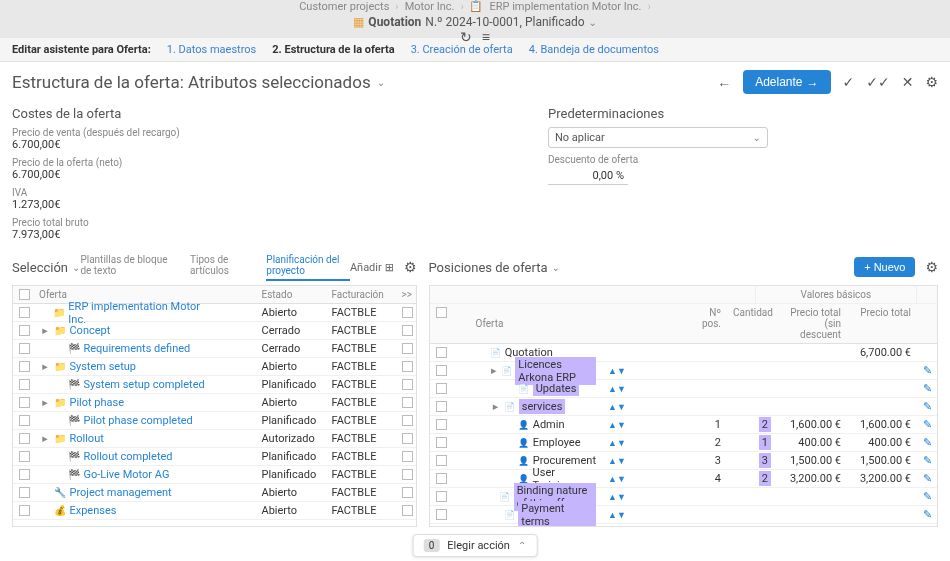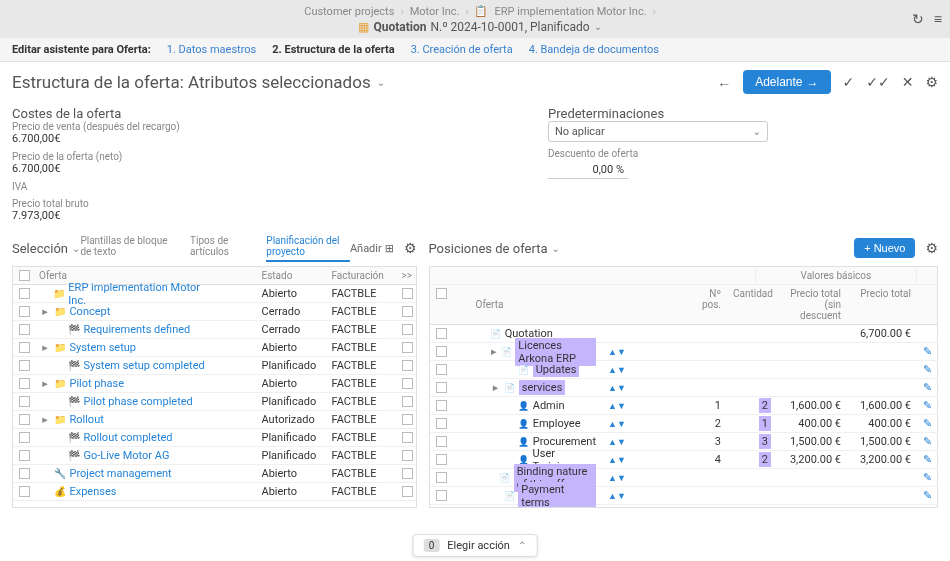--- a/index.html
+++ b/index.html
@@ -1,34 +1,34 @@
 <!DOCTYPE html>
 <html><head>
 <meta charset="utf-8">
 <style>
 * { box-sizing: border-box; margin: 0; padding: 0; }
 body { font-family: -apple-system, BlinkMacSystemFont, "Segoe UI", Roboto, sans-serif; font-size: 12px; color: #333; background: #fff; width: 950px; height: 561px; overflow: hidden; }
-.topbar { background: #e8e8e8; height: 38px; display: flex; align-items: center; justify-content: space-between; padding: 0 8px; }
+.topbar { background: #e8e8e8; height: 38px; display: flex; align-items: center; justify-content: space-between; padding: 0 8px; flex-direction: column; }
 .breadcrumb { display: flex; align-items: center; justify-content: center; flex: 1; font-size: 11px; color: #888; flex-direction: column; gap: 2px; }
 .breadcrumb-row { display: flex; gap: 6px; align-items: center; }
 .breadcrumb .sep { color: #bbb; }
 .breadcrumb .doc-title { color: #555; font-size: 12px; display:flex; align-items:center; gap:4px;}
 .topbar-icons { display: flex; gap: 10px; color: #666; }
 .wizard-bar { background: #f5f5f5; height: 24px; display: flex; align-items: center; padding: 0 12px; font-size: 11px; gap: 16px; border-bottom: 1px solid #e0e0e0;}
 .wizard-label { font-weight: bold; color: #333; }
 .wizard-step { color: #3b82d0; }
 .wizard-step.active { color: #333; font-weight: bold; }
 .page-header { display: flex; align-items: center; justify-content: space-between; padding: 8px 12px; }
 .page-title { font-size: 17px; color: #555; display:flex; align-items:center; gap:6px;}
 .page-actions { display: flex; align-items: center; gap: 12px; color: #666;}
 .btn-primary { background: #2684d6; color: #fff; border: none; border-radius: 4px; padding: 5px 12px; font-size: 12px; display:flex; align-items:center; gap:4px;}
 .icon-btn { cursor: pointer; color: #555; font-size: 14px;}
 .content-row { display: flex; padding: 0 12px; gap: 30px; }
 .cost-block, .defaults-block { padding-top: 4px; }
-.section-title { font-size: 13px; color: #555; margin-bottom: 0; }
+.section-title { font-size: 13px; color: #555; margin-bottom: 6px; }
 .cost-item { margin-bottom: 6px; }
 .cost-label { font-size: 10px; color: #888; }
 .cost-value { font-size: 11px; color: #333; }
 .defaults-block { margin-left: auto; width: 390px;}
 .field-label { font-size: 10px; color: #888; margin-bottom: 2px;}
 .select { border: 1px solid #ccc; border-radius: 3px; padding: 3px 6px; font-size: 11px; width: 220px; display:flex; justify-content:space-between; align-items:center; color:#555;}
 .discount-value { text-align: right; width: 80px; border-bottom: 1px solid #ccc; padding: 2px 4px; font-size: 11px;}
 .panels { display: flex; padding: 8px 12px 0; gap: 12px; height: 280px;}
 .panel-left { flex: 1; display:flex; flex-direction:column;}
 .panel-right { flex: 1; display:flex; flex-direction:column;}
@@ -126,20 +126,21 @@
         <div class="cost-item">
           <div class="cost-label">Precio de venta (después del recargo)</div>
           <div class="cost-value">6.700,00€</div>
         </div>
         <div class="cost-item">
           <div class="cost-label">Precio de la oferta (neto)</div>
           <div class="cost-value">6.700,00€</div>
         </div>
         <div class="cost-item">
           <div class="cost-label">IVA</div>
+          <div class="cost-value">1.273,00€</div>
         </div>
         <div class="cost-item">
           <div class="cost-label">Precio total bruto</div>
           <div class="cost-value">7.973,00€</div>
         </div>
       </div>
   </div>
   <div class="defaults-block">
     <div class="section-title">Predeterminaciones</div>
     <div class="select">

